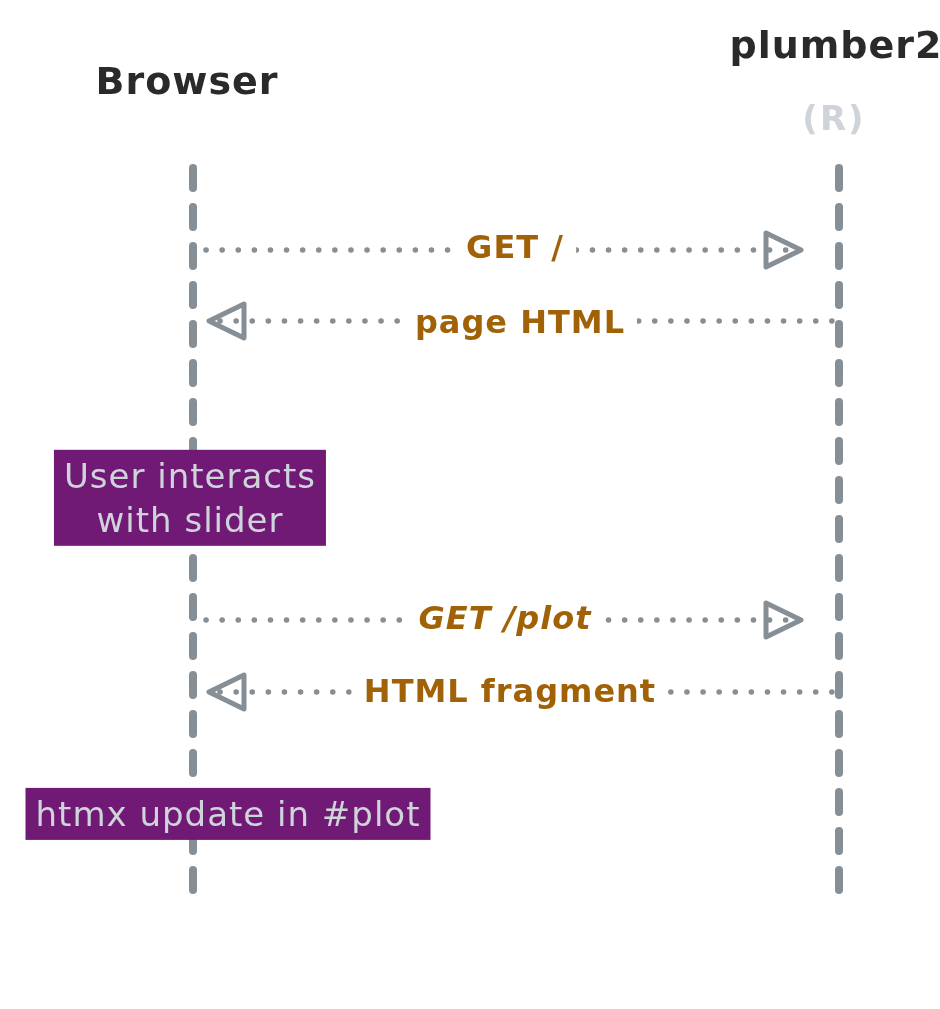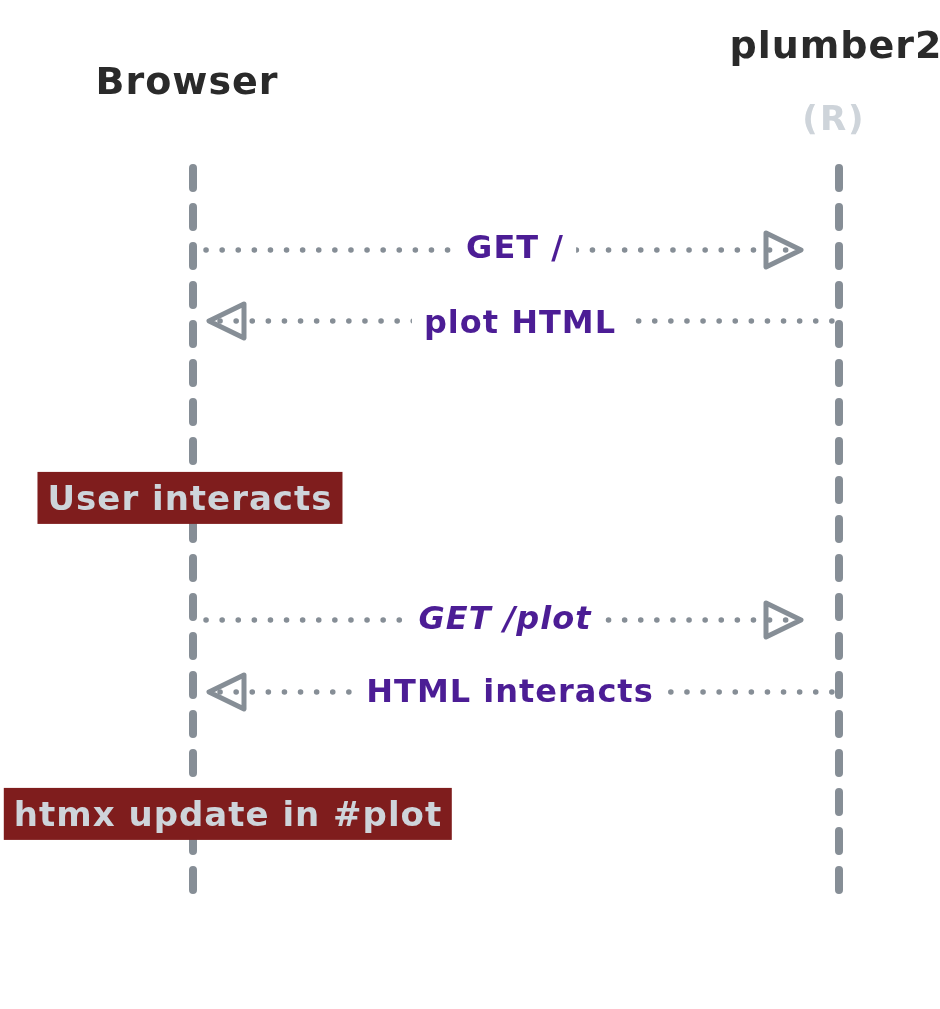--- a/index.html
+++ b/index.html
@@ -30,31 +30,31 @@
   }
   .actor-sub {
     font-size: 34px;
     font-weight: 600;
     color: #ced4da;
     letter-spacing: 2px;
   }
   .msg-label {
     font-size: 32px;
     font-weight: 600;
-    color: #4c1d95;
+    color: #a16207;
     background: #ffffff;
     padding: 0 12px;
     line-height: 1.15;
     letter-spacing: 1px;
   }
   .note {
     font-size: 34px;
-    font-weight: 700;
+    font-weight: 400;
     color: #ced4da;
-    background: #7f1d1d;
+    background: #701a75;
     padding: 4px 10px;
     text-align: center;
     line-height: 1.3;
     letter-spacing: 1px;
   }
 </style>
 </head>
 <body>
 
 <div class="canvas">
@@ -78,27 +78,28 @@
   </svg>
 
   <div class="abs actor-title" style="left:187px; top:81px;">Browser</div>
 
   <div class="abs actor-title" style="left:836px; top:45px;">plumber2</div>
 
   <div class="abs actor-sub" style="left:834px; top:118px;">(R)</div>
 
   <div class="abs msg-label" style="left:515px; top:247px;">GET /</div>
 
-  <div class="abs msg-label" style="left:520px; top:322px;">plot HTML</div>
+  <div class="abs msg-label" style="left:520px; top:322px;">page HTML</div>
 
   <div class="abs msg-label" style="left:505px; top:618px;font-style:italic;">GET /plot</div>
 
-  <div class="abs msg-label" style="left:510px; top:691px;">HTML interacts</div>
+  <div class="abs msg-label" style="left:510px; top:691px;">HTML fragment</div>
 
   <div class="abs note" style="left:190px; top:498px;">
     <div>User interacts</div>
+    <div>with slider</div>
   </div>
 
   <div class="abs note" style="left:228px; top:798px;margin-top:16px;">
     <div>htmx update in #plot</div>
   </div>
 
 </div>
 
 </body></html>

